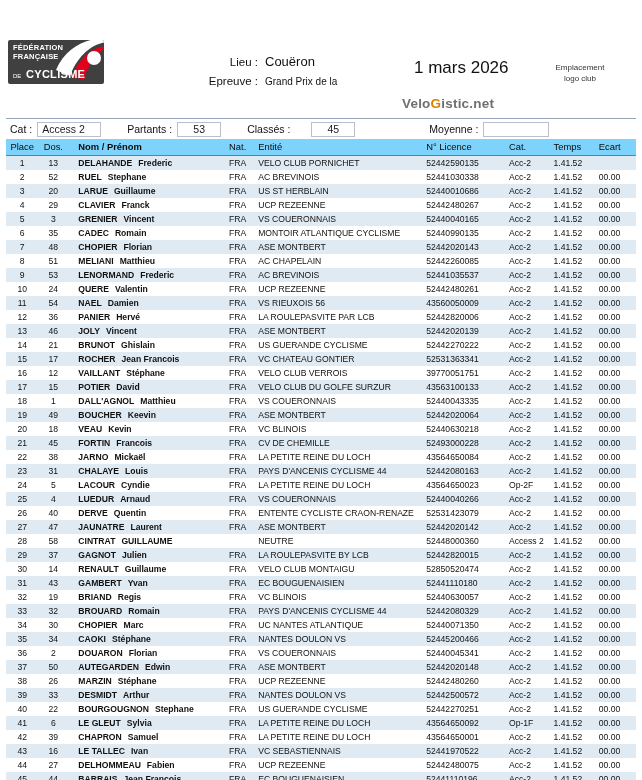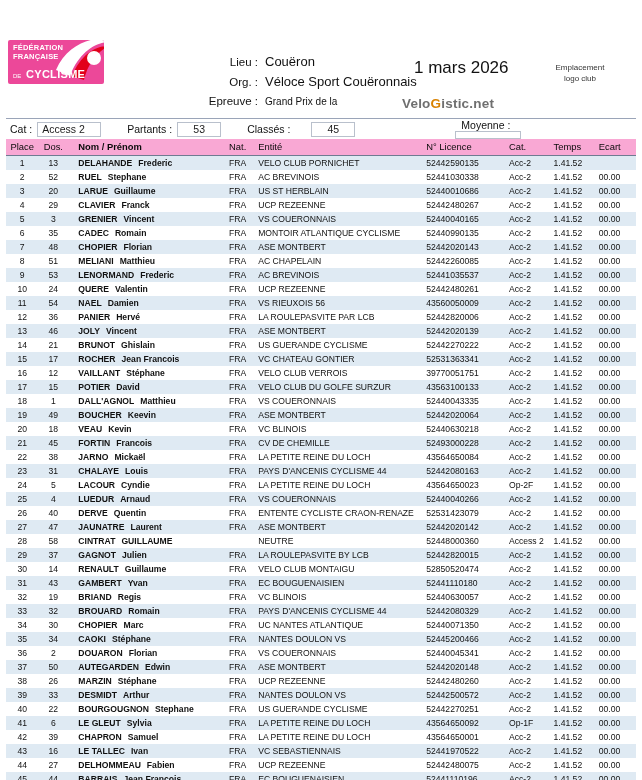--- a/index.html
+++ b/index.html
@@ -26,21 +26,21 @@
   .header {
     position: relative;
     height: 118px;
   }
   .logo-block {
     position: absolute;
     left: 8px;
     top: 40px;
     width: 96px;
     height: 44px;
-    background: #ec4899;
+    background: #404040;
     border-radius: 2px;
     overflow: hidden;
   }
   .logo-text {
     position: absolute;
     left: 5px;
     top: 3px;
     color: #ffffff;
     font-size: 7.5px;
     font-weight: bold;
@@ -150,38 +150,38 @@
     background: #ffffff;
     min-width: 54px;
     height: 13px;
     line-height: 13px;
     padding: 0 4px;
     font-size: 10.5px;
   }
   .c-cat   { margin-left: 4px; }
   .c-part  { margin-left: 26px; }
   .c-class { margin-left: 26px; gap: 16px; }
-  .c-moy   { margin-left: 100px; flex-direction: column; }
+  .c-moy   { margin-left: 74px; }
 
   
   table {
     position: absolute;
     left: 6px;
     top: 139px;
     width: 630px;
     border-collapse: collapse;
     font-size: 8.6px;
   }
   thead th {
     font-size: 9.4px;
     font-weight: normal;
     color: #0b0b0b;
     padding: 2px 0 3px 0;
     border-bottom: 1px solid #6f7b91;
-    background: #f9a8d4;
+    background: #7dd3fc;
     text-align: left;
   }
   tbody td {
     padding: 1px 0;
     height: 12px;
     line-height: 12px;
     color: #111;
     white-space: nowrap;
     overflow: hidden;
   }
@@ -221,24 +221,20 @@
         <div>FRANÇAISE</div>
       </div>
       <div class="logo-de">DE</div>
       <div class="logo-cyclisme" style="left:18px">CYCLISME</div>
     </div>
 
     <div class="meta">
       <div class="row">
         <div class="lbl">Lieu :</div>
         <div class="val">Couëron</div>
-      </div>
-      <div class="row">
-        <div class="lbl">Org. :</div>
-        <div class="val">Véloce Sport Couëronnais</div>
       </div>
       <div class="row">
         <div class="lbl">Epreuve :</div>
         <div class="val big">Grand Prix de la</div>
       </div>
     </div>
 
     <div class="date">1 mars 2026</div>
 
     <div class="logo-club" style="white-space:pre-line">Emplacement

